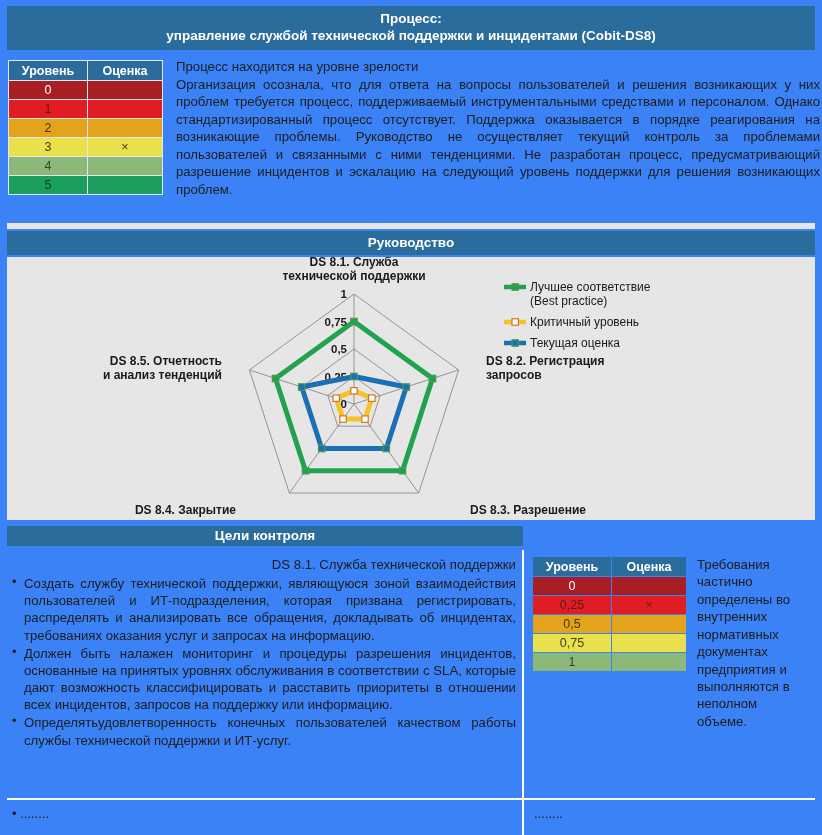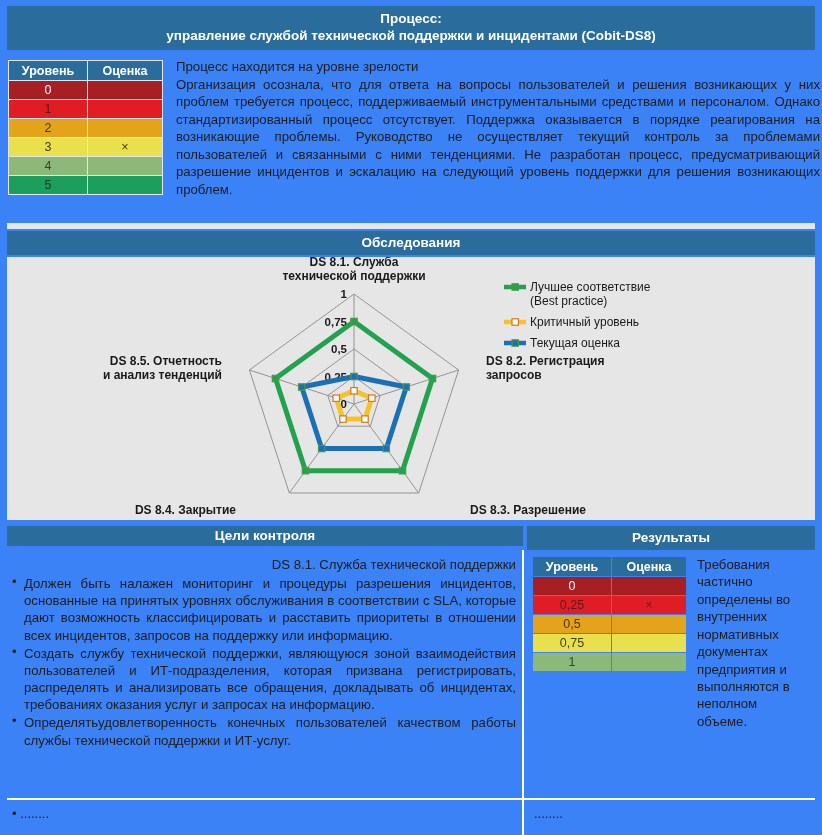--- a/index.html
+++ b/index.html
@@ -174,21 +174,21 @@
   </tbody>
     </table>
 
   <div class="desc">
     <p class="lead">Процесс находится на уровне зрелости</p>
     <p class="body">Организация осознала, что для ответа на вопросы пользователей и решения возникающих у них проблем требуется процесс, поддерживаемый инструментальными средствами и персоналом. Однако стандартизированный процесс отсутствует. Поддержка оказывается в порядке реагирования на возникающие проблемы. Руководство не осуществляет текущий контроль за проблемами пользователей и связанными с ними тенденциями. Не разработан процесс, предусматривающий разрешение инцидентов и эскалацию на следующий уровень поддержки для решения возникающих проблем.</p>
   </div>
 
   <div class="top-gapline"></div>
 
-  <div class="banner banner-survey">Обследования</div>
+  <div class="banner banner-survey">Руководство</div>
 
   <div class="chart-panel">
     <svg class="chart-svg" id="radar" width="808" height="263" viewBox="0 0 808 263">
         <polygon points="347.0,119.5 373.2,138.5 363.2,169.2 330.8,169.2 320.8,138.5" fill="none" stroke="#8a8a8a" stroke-width="0.9"></polygon>
         <polygon points="347.0,92.0 399.3,130.0 379.3,191.5 314.7,191.5 294.7,130.0" fill="none" stroke="#8a8a8a" stroke-width="0.9"></polygon>
         <polygon points="347.0,64.5 425.5,121.5 395.5,213.7 298.5,213.7 268.5,121.5" fill="none" stroke="#8a8a8a" stroke-width="0.9"></polygon>
         <polygon points="347.0,37.0 451.6,113.0 411.7,236.0 282.3,236.0 242.4,113.0" fill="none" stroke="#8a8a8a" stroke-width="0.9"></polygon>
         <line x1="347" y1="147" x2="347.0" y2="37.0" stroke="#8a8a8a" stroke-width="0.9"></line>
         <line x1="347" y1="147" x2="451.6" y2="113.0" stroke="#8a8a8a" stroke-width="0.9"></line>
         <line x1="347" y1="147" x2="411.7" y2="236.0" stroke="#8a8a8a" stroke-width="0.9"></line>
@@ -235,29 +235,28 @@
         <rect x="505" y="61.8" width="6.4" height="6.4" fill="#ffffff" stroke="#d2761e" stroke-width="1.2"></rect>
         <text x="523" y="69" text-anchor="start" font-family="&quot;Liberation Sans&quot;, sans-serif" font-size="12" fill="#1a1a1a">Критичный уровень</text>
         <line x1="497" y1="86" x2="519" y2="86" stroke="#1b6fb5" stroke-width="4.5"></line>
         <rect x="505" y="82.8" width="6.4" height="6.4" fill="#1b6fb5" stroke="#4c9a4c" stroke-width="1.2"></rect>
         <text x="523" y="90" text-anchor="start" font-family="&quot;Liberation Sans&quot;, sans-serif" font-size="12" fill="#1a1a1a">Текущая оценка</text>
       </svg>
   </div>
 
   <div class="banner banner-goals">Цели контроля</div>
 
-  <div class="banner banner-results">Результаты</div>
 
   <div class="vdivider"></div>
 
   <div class="goals">
     <p class="gtitle">DS 8.1. Служба технической поддержки</p>
     <ul>
+      <li>Создать службу технической поддержки, являющуюся зоной взаимодействия пользователей и ИТ-подразделения, которая призвана регистрировать, распределять и анализировать все обращения, докладывать об инцидентах, требованиях оказания услуг и запросах на информацию.</li>
       <li>Должен быть налажен мониторинг и процедуры разрешения инцидентов, основанные на принятых уровнях обслуживания в соответствии с SLA, которые дают возможность классифицировать и расставить приоритеты в отношении всех инцидентов, запросов на поддержку или информацию.</li>
-      <li>Создать службу технической поддержки, являющуюся зоной взаимодействия пользователей и ИТ-подразделения, которая призвана регистрировать, распределять и анализировать все обращения, докладывать об инцидентах, требованиях оказания услуг и запросах на информацию.</li>
       <li>Определятьудовлетворенность конечных пользователей качеством работы службы технической поддержки и ИТ-услуг.</li>
     </ul>
   </div>
 
   <div class="results">
     <table class="res-table">
       <tbody>
           <tr>
         <th>Уровень</th>
         <th>Оценка</th>

